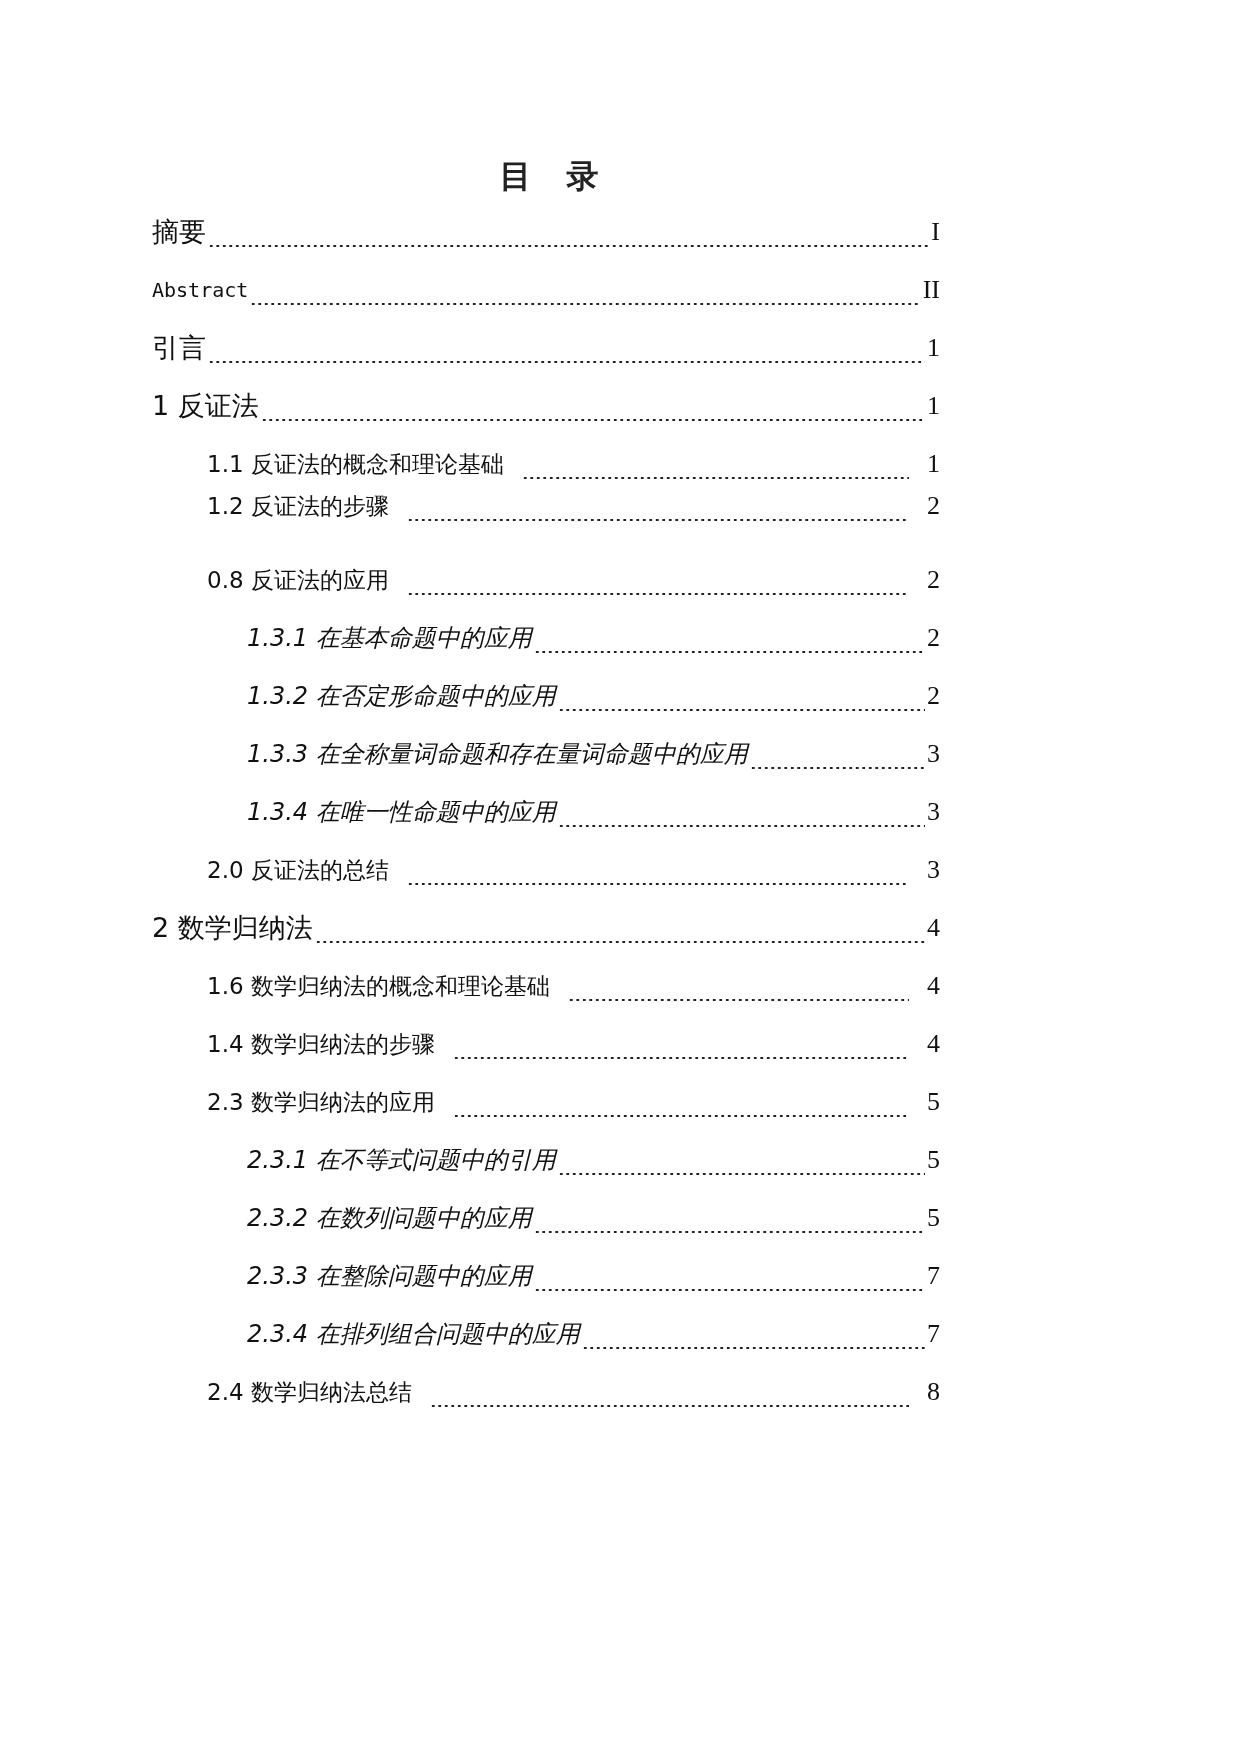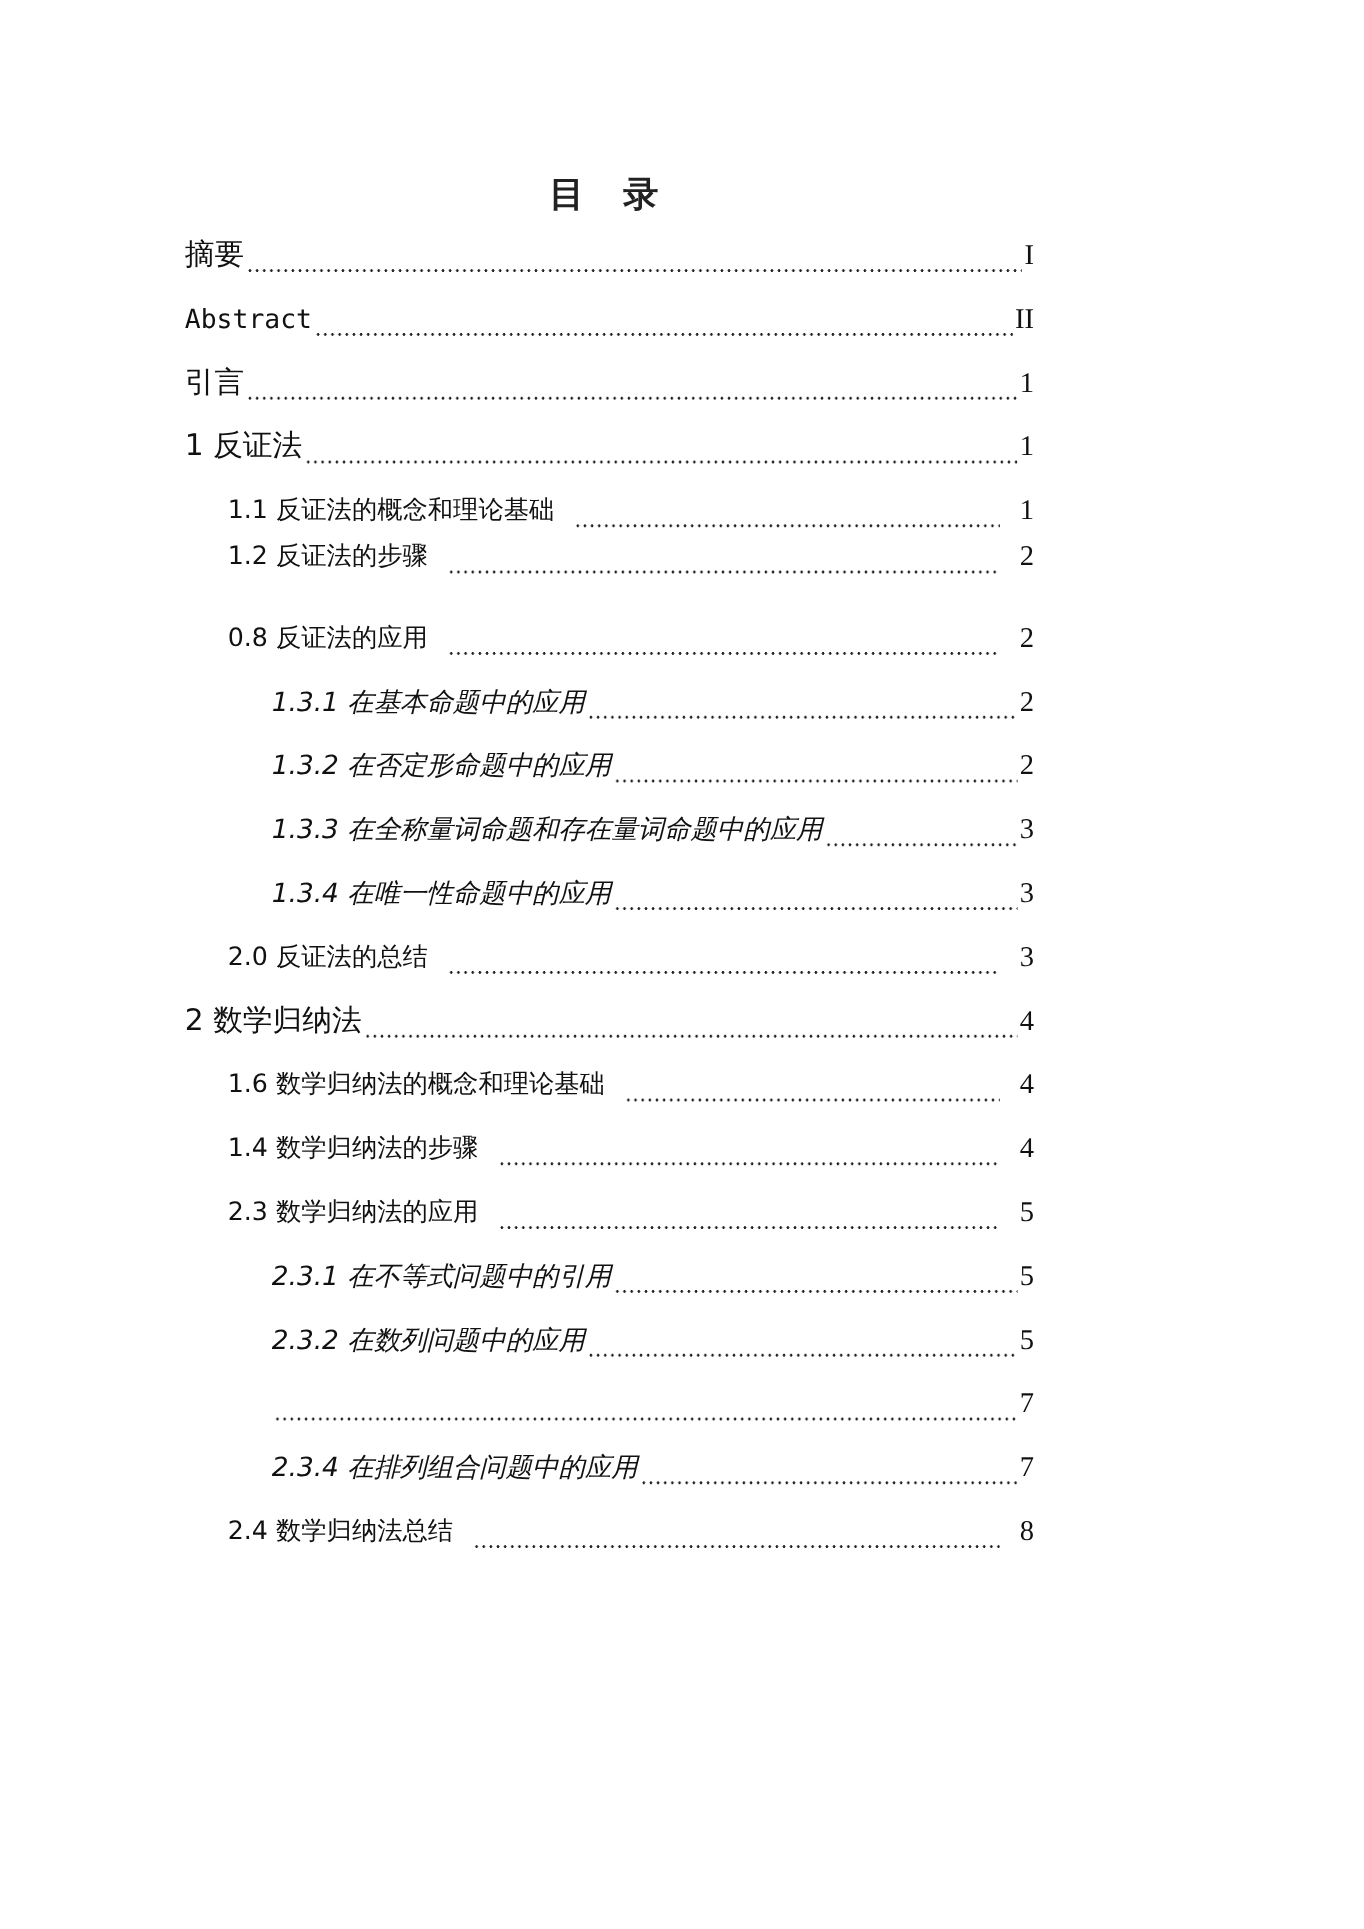--- a/index.html
+++ b/index.html
@@ -46,37 +46,37 @@
     }
     .toc-entry {
       position: absolute;
       right: 300px;
       height: 40px;
       display: flex;
       align-items: flex-end;
       white-space: nowrap;
       overflow: hidden;
     }
-    .toc-entry.l1 { left: 168px; }
+    .toc-entry.l1 { left: 152px; }
     .toc-entry.l2 { left: 207px; gap: 16px; }
     .toc-entry.l3 { left: 247px; }
 
     .toc-label {
       flex: 0 0 auto;
       font-family: "DejaVu Sans", sans-serif;
       color: #111;
       line-height: 40px;
       padding-bottom: 0;
     }
     .toc-entry.l1 .toc-label { font-size: 27px; }
     .toc-entry.l2 .toc-label { font-size: 23px; }
     .toc-entry.l3 .toc-label { font-size: 24px; font-style: italic; }
     .toc-entry .toc-label.latin {
       font-family: "DejaVu Sans Mono", monospace;
-      font-size: 24px;
+      font-size: 20px;
     }
     .toc-leader {
       flex: 1 1 auto;
       height: 40px;
       margin: 0 2px;
       background-image: radial-gradient(circle, #222 1.1px, transparent 1.4px);
       background-size: 6.5px 6px;
       background-repeat: repeat-x;
       background-position: 0 31px;
     }
@@ -179,20 +179,21 @@
       <span class="toc-label">2.3.1 在不等式问题中的引用</span>
       <span class="toc-leader"></span>
       <span class="toc-page">5</span>
     </li>
     <li class="toc-entry l3" style="top:1198px">
       <span class="toc-label">2.3.2 在数列问题中的应用</span>
       <span class="toc-leader"></span>
       <span class="toc-page">5</span>
     </li>
     <li class="toc-entry l3" style="top:1256px">
+      <span class="toc-label">2.3.3 在整除问题中的应用</span>
       <span class="toc-leader"></span>
       <span class="toc-page">7</span>
     </li>
     <li class="toc-entry l3" style="top:1314px">
       <span class="toc-label">2.3.4 在排列组合问题中的应用</span>
       <span class="toc-leader"></span>
       <span class="toc-page">7</span>
     </li>
     <li class="toc-entry l2" style="top:1372px">
       <span class="toc-label">2.4 数学归纳法总结</span>

